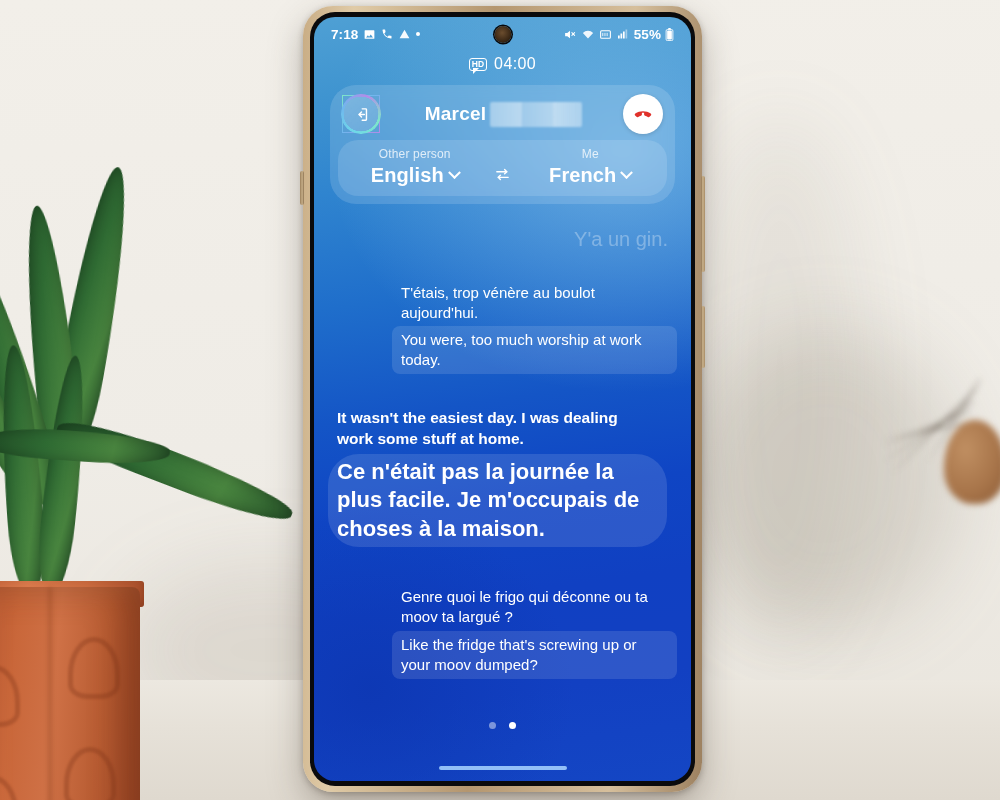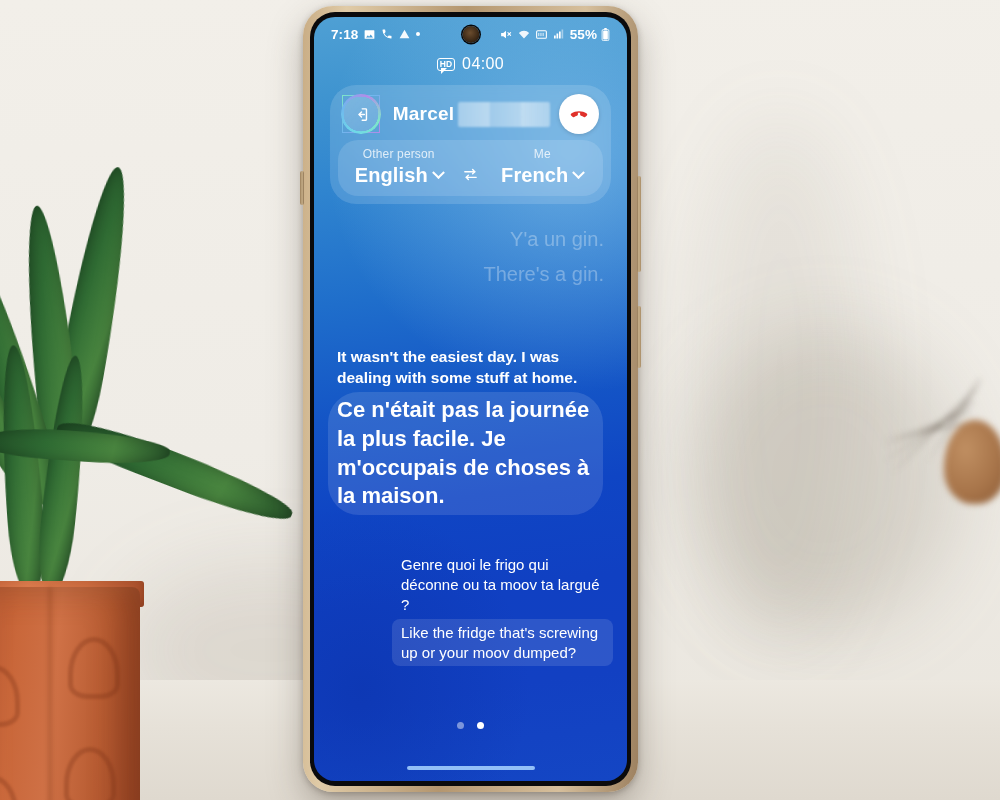--- a/index.html
+++ b/index.html
@@ -97,21 +97,21 @@
     height: 1.6px;
     background: linear-gradient(90deg, rgba(90,78,66,0) 0%, rgba(80,68,56,0.55) 70%, rgba(70,58,48,0.25) 100%);
     transform-origin: right center;
     border-radius: 2px;
   }
 
   
   #phone {
     position: absolute;
     left: 303px; top: 6px;
-    width: 335px; height: 786px;
+    width: 399px; height: 786px;
     border-radius: 30px;
     background: linear-gradient(92deg, #c9ad85 0%, #e0cba7 12%, #b4966f 45%, #d6bf9c 78%, #9d8160 100%);
     box-shadow: 0 14px 34px rgba(70,60,46,0.34), 0 2px 6px rgba(60,50,40,0.3);
     padding: 6px 7px;
   }
   #bezel {
     width: 100%; height: 100%;
     background: #0a0a0c;
     border-radius: 25px;
     padding: 5px 4px;
@@ -470,30 +470,33 @@
                 <span class="chev"></span>
               </div>
             </div>
           </div>
         </div>
 
         <div id="transcript">
 
           <div class="msg incoming faded">
             <span class="src">Y'a un gin.</span>
-            <span class="dst">There's a gin.</span>
           </div>
 
           <div class="gap-sm"></div>
 
+          <div class="msg incoming">
+            <span class="src">T'étais, trop vénère au boulot aujourd'hui.</span>
+            <span class="dst">You were, too much worship at work today.</span>
+          </div>
 
           <div class="gap-md"></div>
 
           <div class="msg outgoing">
-            <span class="src">It wasn't the easiest day. I was dealing with some stuff at home.</span>
+            <span class="src">It wasn't the easiest day. I was dealing work some stuff at home.</span>
             <span class="dst">Ce n'était pas la journée la plus facile. Je m'occupais de choses à la maison.</span>
           </div>
 
           <div class="gap-lg"></div>
 
           <div class="msg incoming">
             <span class="src">Genre quoi le frigo qui déconne ou ta moov ta largué ?</span>
             <span class="dst">Like the fridge that's screwing up or your moov dumped?</span>
           </div>
         </div>

